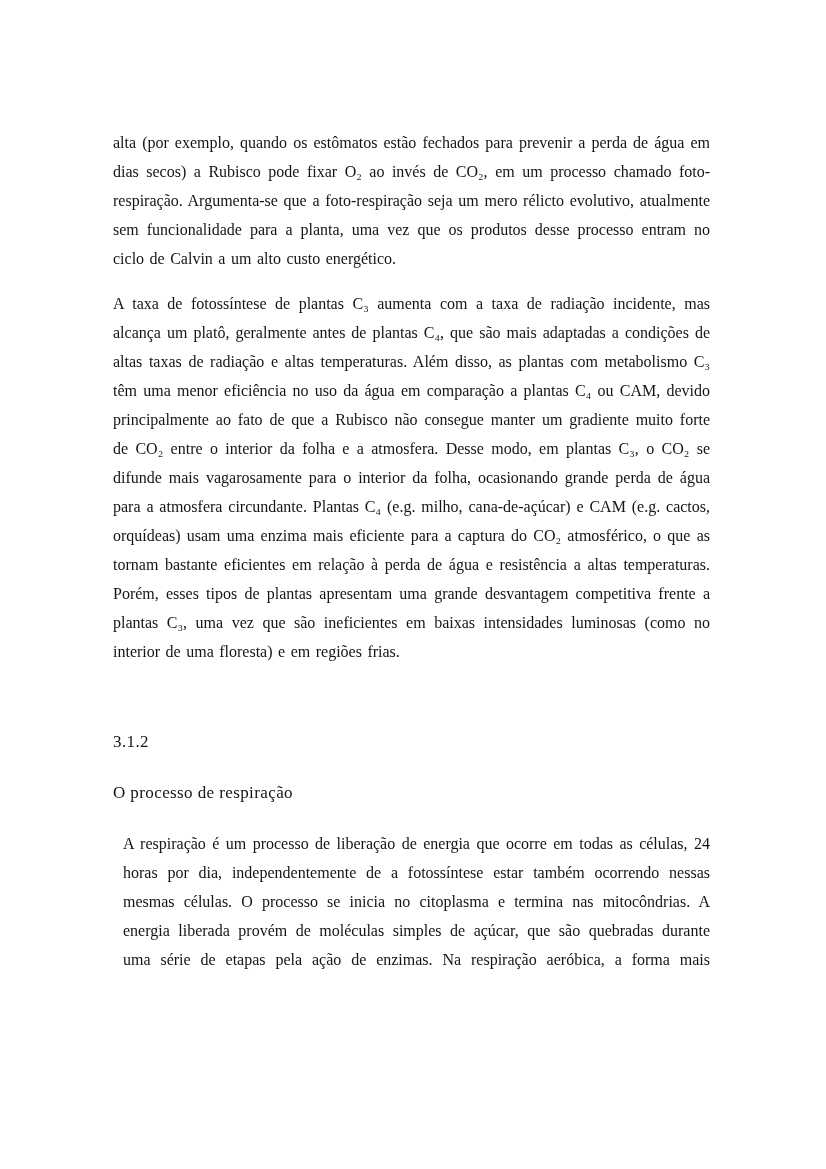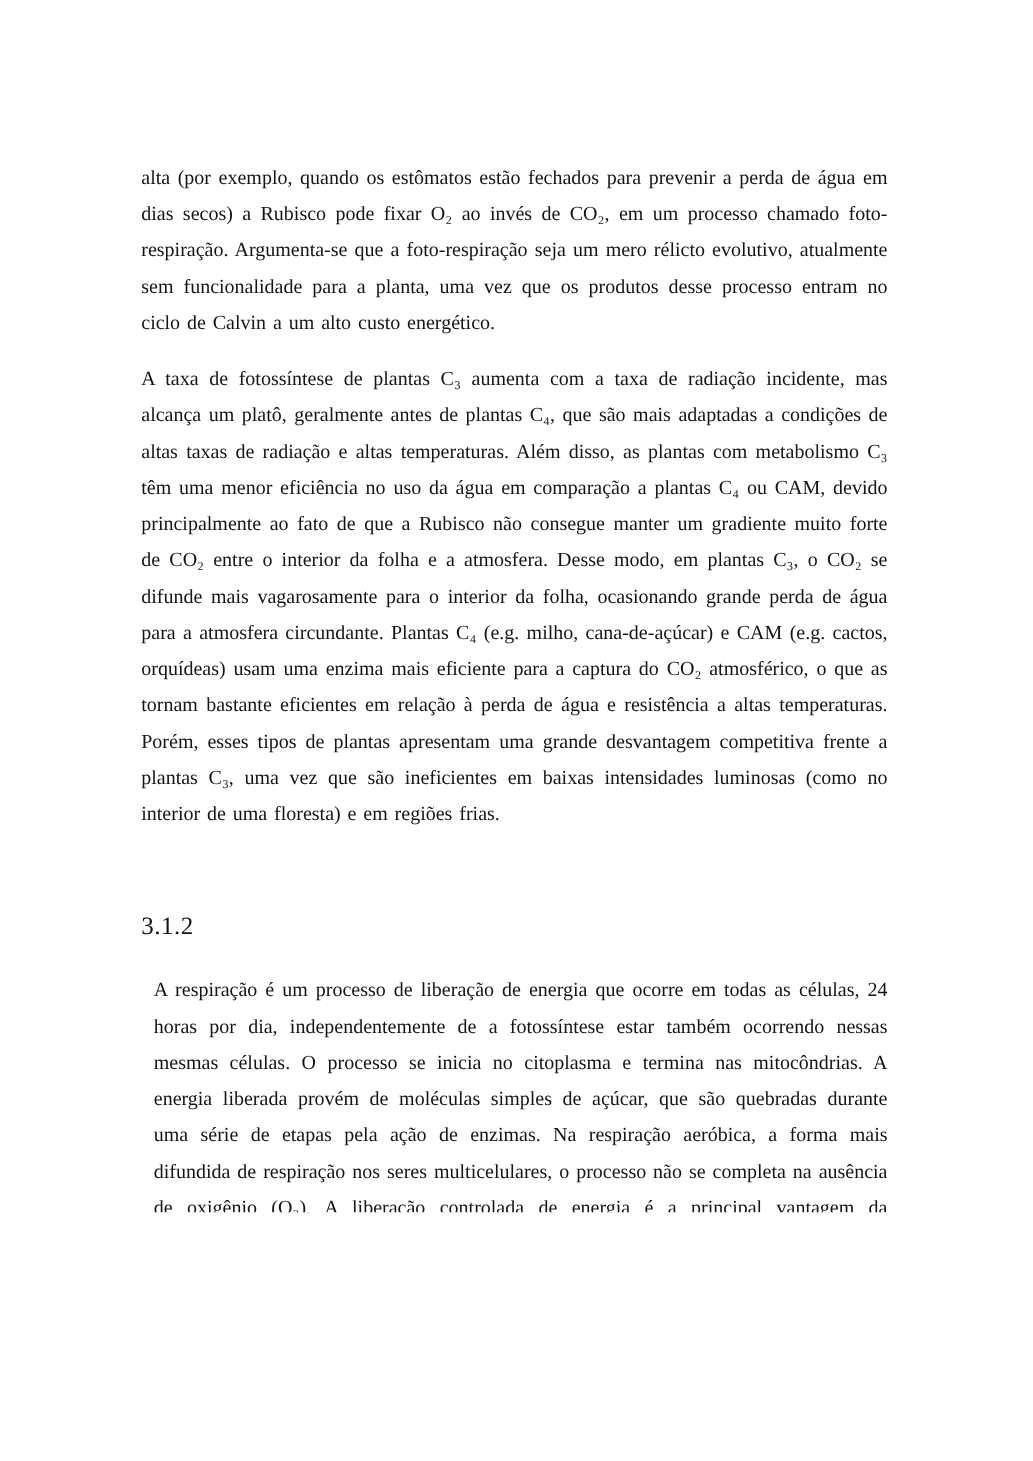--- a/index.html
+++ b/index.html
@@ -29,21 +29,21 @@
     text-align: justify;
     text-justify: inter-word;
     word-spacing: 1.5px;
   }
   .para:last-child {
     margin-bottom: 0;
     margin-left: 10px;
   }
   .section-heading {
     margin: 61px 0 22px 0;
-    font-size: 20px;
+    font-size: 17px;
     font-weight: normal;
     line-height: 29px;
     letter-spacing: 0.4px;
     display: flex;
     gap: 22px;
     text-align: left;
     flex-direction: column;
   }
   .page-number {
     position: absolute;
@@ -61,20 +61,21 @@
 <div class="page">
 
   <div class="text-block">
 
     <p class="para">alta (por exemplo, quando os estômatos estão fechados para prevenir a perda de água em dias secos) a Rubisco pode fixar O₂ ao invés de CO₂, em um processo chamado foto-respiração. Argumenta-se que a foto-respiração seja um mero rélicto evolutivo, atualmente sem funcionalidade para a planta, uma vez que os produtos desse processo entram no ciclo de Calvin a um alto custo energético.</p>
 
     <p class="para">A taxa de fotossíntese de plantas C₃ aumenta com a taxa de radiação incidente, mas alcança um platô, geralmente antes de plantas C₄, que são mais adaptadas a condições de altas taxas de radiação e altas temperaturas. Além disso, as plantas com metabolismo C₃ têm uma menor eficiência no uso da água em comparação a plantas C₄ ou CAM, devido principalmente ao fato de que a Rubisco não consegue manter um gradiente muito forte de CO₂ entre o interior da folha e a atmosfera. Desse modo, em plantas C₃, o CO₂ se difunde mais vagarosamente para o interior da folha, ocasionando grande perda de água para a atmosfera circundante. Plantas C₄ (e.g. milho, cana-de-açúcar) e CAM (e.g. cactos, orquídeas) usam uma enzima mais eficiente para a captura do CO₂ atmosférico, o que as tornam bastante eficientes em relação à perda de água e resistência a altas temperaturas. Porém, esses tipos de plantas apresentam uma grande desvantagem competitiva frente a plantas C₃, uma vez que são ineficientes em baixas intensidades luminosas (como no interior de uma floresta) e em regiões frias.</p>
 
     <h3 class="section-heading">
       <span>3.1.2</span>
+      <span>O processo de respiração</span>
     </h3>
 
     <p class="para">A respiração é um processo de liberação de energia que ocorre em todas as células, 24 horas por dia, independentemente de a fotossíntese estar também ocorrendo nessas mesmas células. O processo se inicia no citoplasma e termina nas mitocôndrias. A energia liberada provém de moléculas simples de açúcar, que são quebradas durante uma série de etapas pela ação de enzimas. Na respiração aeróbica, a forma mais difundida de respiração nos seres multicelulares, o processo não se completa na ausência de oxigênio (O₂). A liberação controlada de energia é a principal vantagem da respiração, que pode ser representada da seguinte maneira:</p>
 
   </div>
 
   <div class="page-number">40</div>
 
 </div>
 

